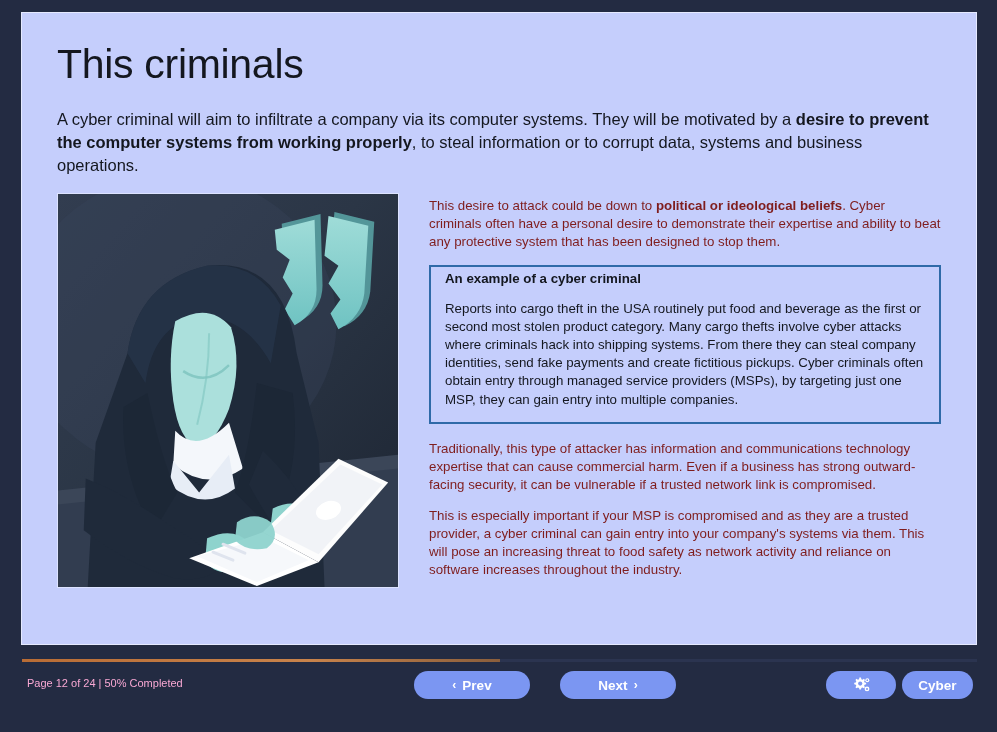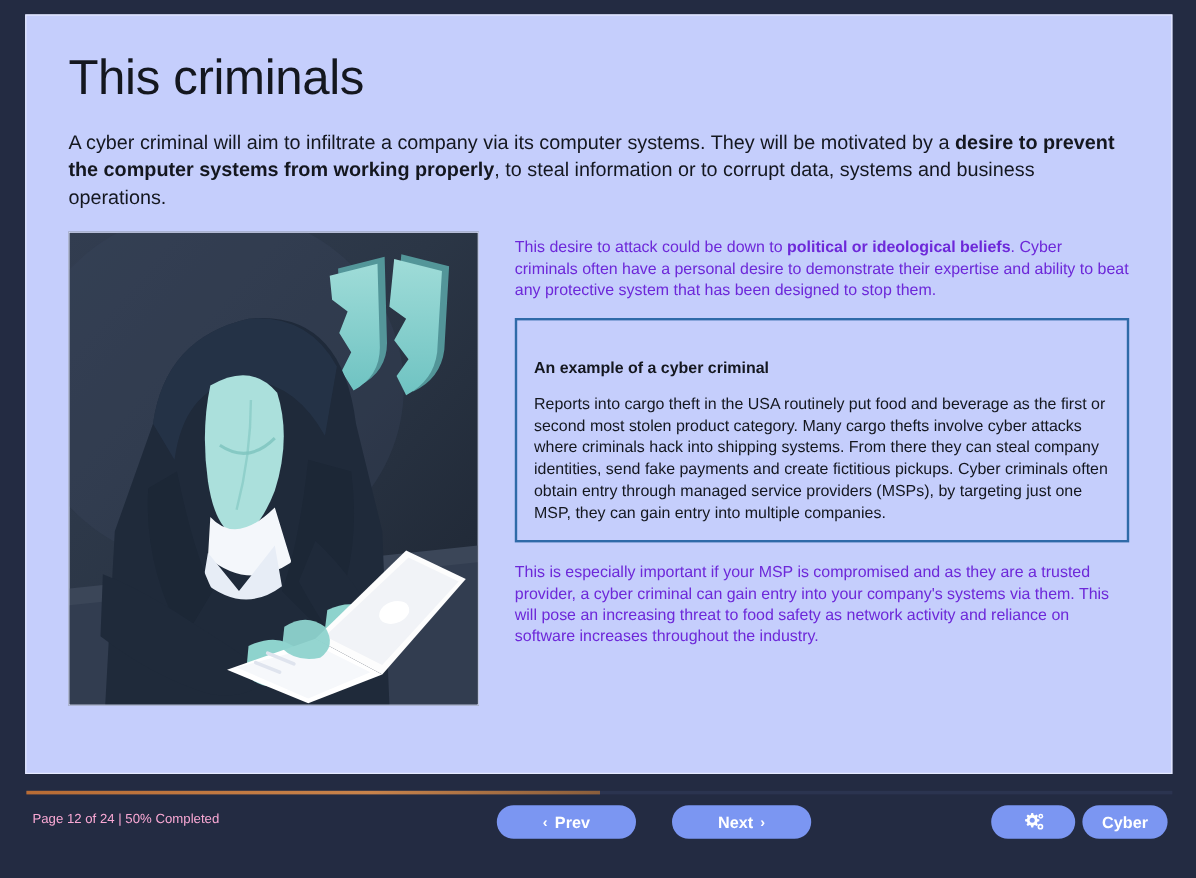--- a/index.html
+++ b/index.html
@@ -57,29 +57,29 @@
     width: 342px; height: 395px;
     border: 1px solid #dde3ff;
     overflow: hidden;
     background: #2c3647;
   }
   .illustration svg { display: block; width: 100%; height: 100%; }
 
   
   .rtext {
     font-size: 13.3px;
-    color: #6d28d9;
+    color: #7f1d1d;
     line-height: 1.35;
     margin-bottom: 14px;
   }
   .rtext b { font-weight: 700; }
 
   .example-box {
     border: 2px solid #2f6aa8;
-    padding: 32px 14px 13px 14px;
+    padding: 4px 14px 13px 14px;
     margin-bottom: 16px;
   }
   .example-title {
     font-size: 13.3px;
     font-weight: 700;
     color: #14171f;
     margin-bottom: 14px;
   }
   .example-body {
     font-size: 13.3px;
@@ -221,20 +221,21 @@
 
           <p class="rtext">
             <span>This desire to attack could be down to </span><b>political or ideological beliefs</b><span>. Cyber criminals often have a personal desire to demonstrate their expertise and ability to beat any protective system that has been designed to stop them.</span>
           </p>
 
           <div class="example-box">
             <div class="example-title">An example of a cyber criminal</div>
             <div class="example-body">Reports into cargo theft in the USA routinely put food and beverage as the first or second most stolen product category. Many cargo thefts involve cyber attacks where criminals hack into shipping systems. From there they can steal company identities, send fake payments and create fictitious pickups. Cyber criminals often obtain entry through managed service providers (MSPs), by targeting just one MSP, they can gain entry into multiple companies.</div>
           </div>
 
+          <p class="rtext">Traditionally, this type of attacker has information and communications technology expertise that can cause commercial harm. Even if a business has strong outward-facing security, it can be vulnerable if a trusted network link is compromised.</p>
           <p class="rtext">This is especially important if your MSP is compromised and as they are a trusted provider, a cyber criminal can gain entry into your company's systems via them. This will pose an increasing threat to food safety as network activity and reliance on software increases throughout the industry.</p>
 
         </div>
       </div>
     </div>
   </div>
 
   <div class="progress-track">
     <div class="progress-fill" id="progress-fill" style="width: 50%;"></div>
   </div>

